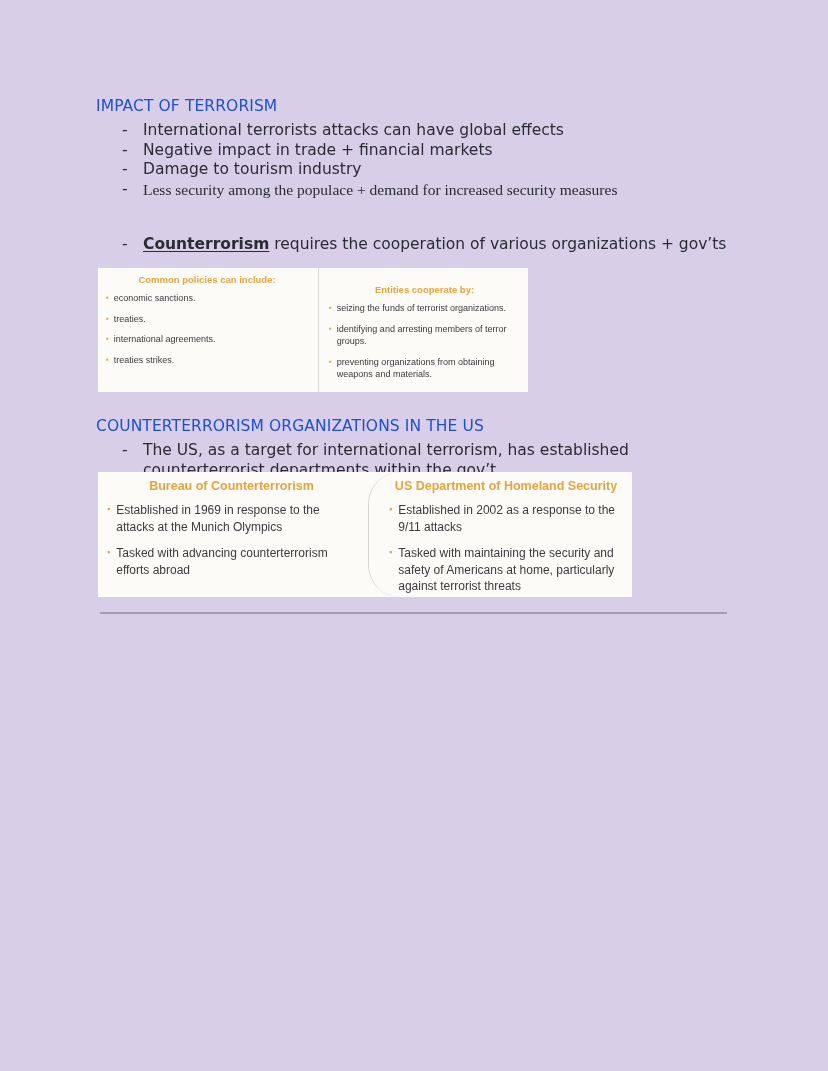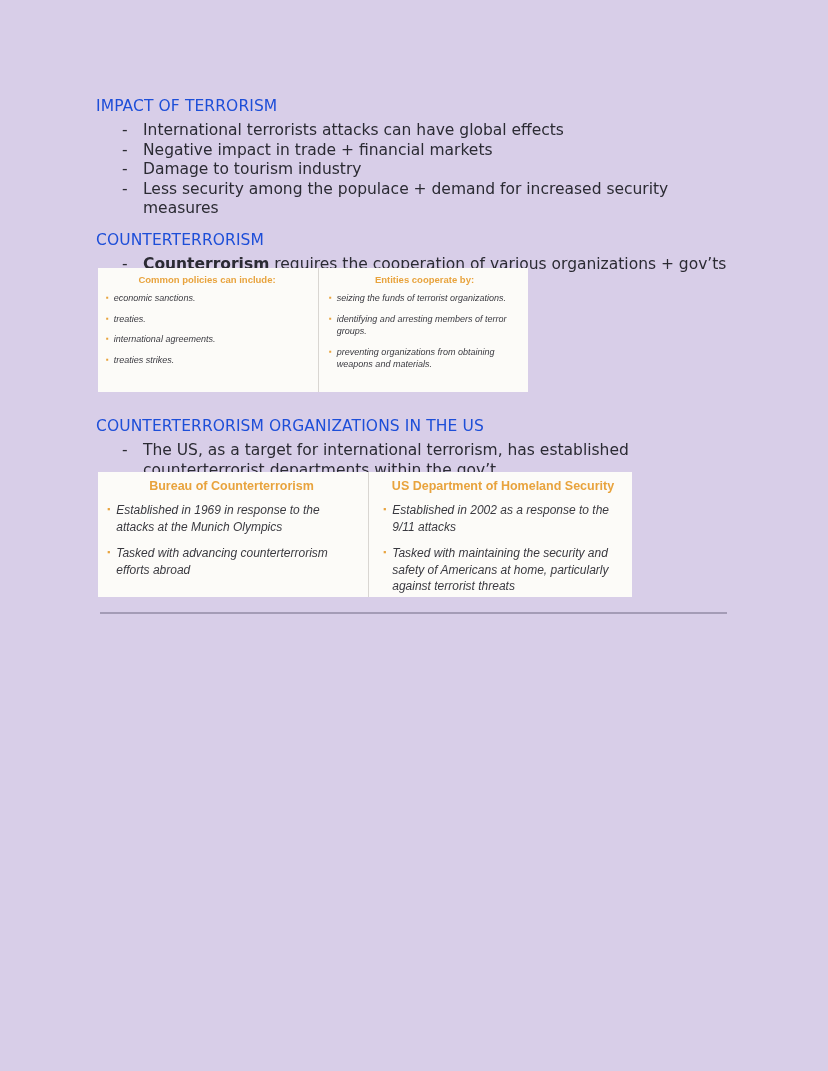--- a/index.html
+++ b/index.html
@@ -94,45 +94,45 @@
     display: flex;
     align-items: flex-start;
     color: #3a3a40;
     font-family: "Liberation Sans", sans-serif;
   }
   .st-bullet {
     flex: 0 0 auto;
     color: #e8a33d;
     line-height: 1;
   }
-  .st-text { flex: 1 1 auto; font-style: italic; }
+  .st-text { flex: 1 1 auto; }
 
   
   #table-policies {
     left: 98px;
     top: 268px;
     width: 430px;
     height: 124px;
   }
   #table-policies .st-col-0 { width: 220px; padding: 6px 10px 6px 8px; }
-  #table-policies .st-col-1 { width: 210px; padding: 6px 8px 6px 10px; }
+  #table-policies .st-col-1 { width: 210px; padding: 16px 8px 6px 10px; }
   #table-policies .st-head { font-size: 9.5px; margin-bottom: 7px; }
   #table-policies .st-li { font-size: 9px; line-height: 12.5px; margin-bottom: 8px; }
   #table-policies .st-bullet { font-size: 8px; margin-right: 5px; padding-top: 2px; }
 
   
   #table-orgs {
     left: 98px;
     top: 472px;
     width: 534px;
     height: 125px;
     justify-content: flex-end;
   }
   #table-orgs .st-col-0 { width: 270px; padding: 7px 12px 6px 9px; }
-  #table-orgs .st-col-1 { width: 264px; padding: 7px 9px 6px 14px; }
+  #table-orgs .st-col-1 { width: 264px; padding: 7px 9px 6px 20px; border-radius: 32px; }
   #table-orgs .st-head { font-size: 12.5px; margin-bottom: 9px; }
   #table-orgs .st-li { font-size: 12px; line-height: 16.5px; margin-bottom: 10px; }
   #table-orgs .st-bullet { font-size: 9px; margin-right: 6px; padding-top: 3px; }
 
   
   .divider {
     position: absolute;
     left: 100px;
     top: 612px;
     width: 627px;
@@ -156,27 +156,26 @@
       <li class="note-item">
         <span class="note-dash">-</span>
         <span class="note-text">Negative impact in trade + financial markets</span>
       </li>
       <li class="note-item">
         <span class="note-dash">-</span>
         <span class="note-text">Damage to tourism industry</span>
       </li>
       <li class="note-item">
         <span class="note-dash">-</span>
-        <span class="note-text" style="max-width:540px;">Less security among the populace + demand for increased security measures</span>
+        <span class="note-text" style="max-width:540px;font-family:Liberation Serif, serif;">Less security among the populace + demand for increased security measures</span>
       </li>
     </ul>
   </div>
 
   <div class="notes" style="top:230px;">
-    <div class="note-heading">COUNTERTERRORISM</div>
     <ul class="note-list">
       <li class="note-item" style="margin-top:5px;">
         <span class="note-dash">-</span>
         <span class="note-text"><u>Counterrorism</u><span> requires the cooperation of various organizations + gov’ts</span></span>
       </li>
     </ul>
   </div>
 
   <div class="slide-table" id="table-policies">
     <div class="st-col st-col-0">

